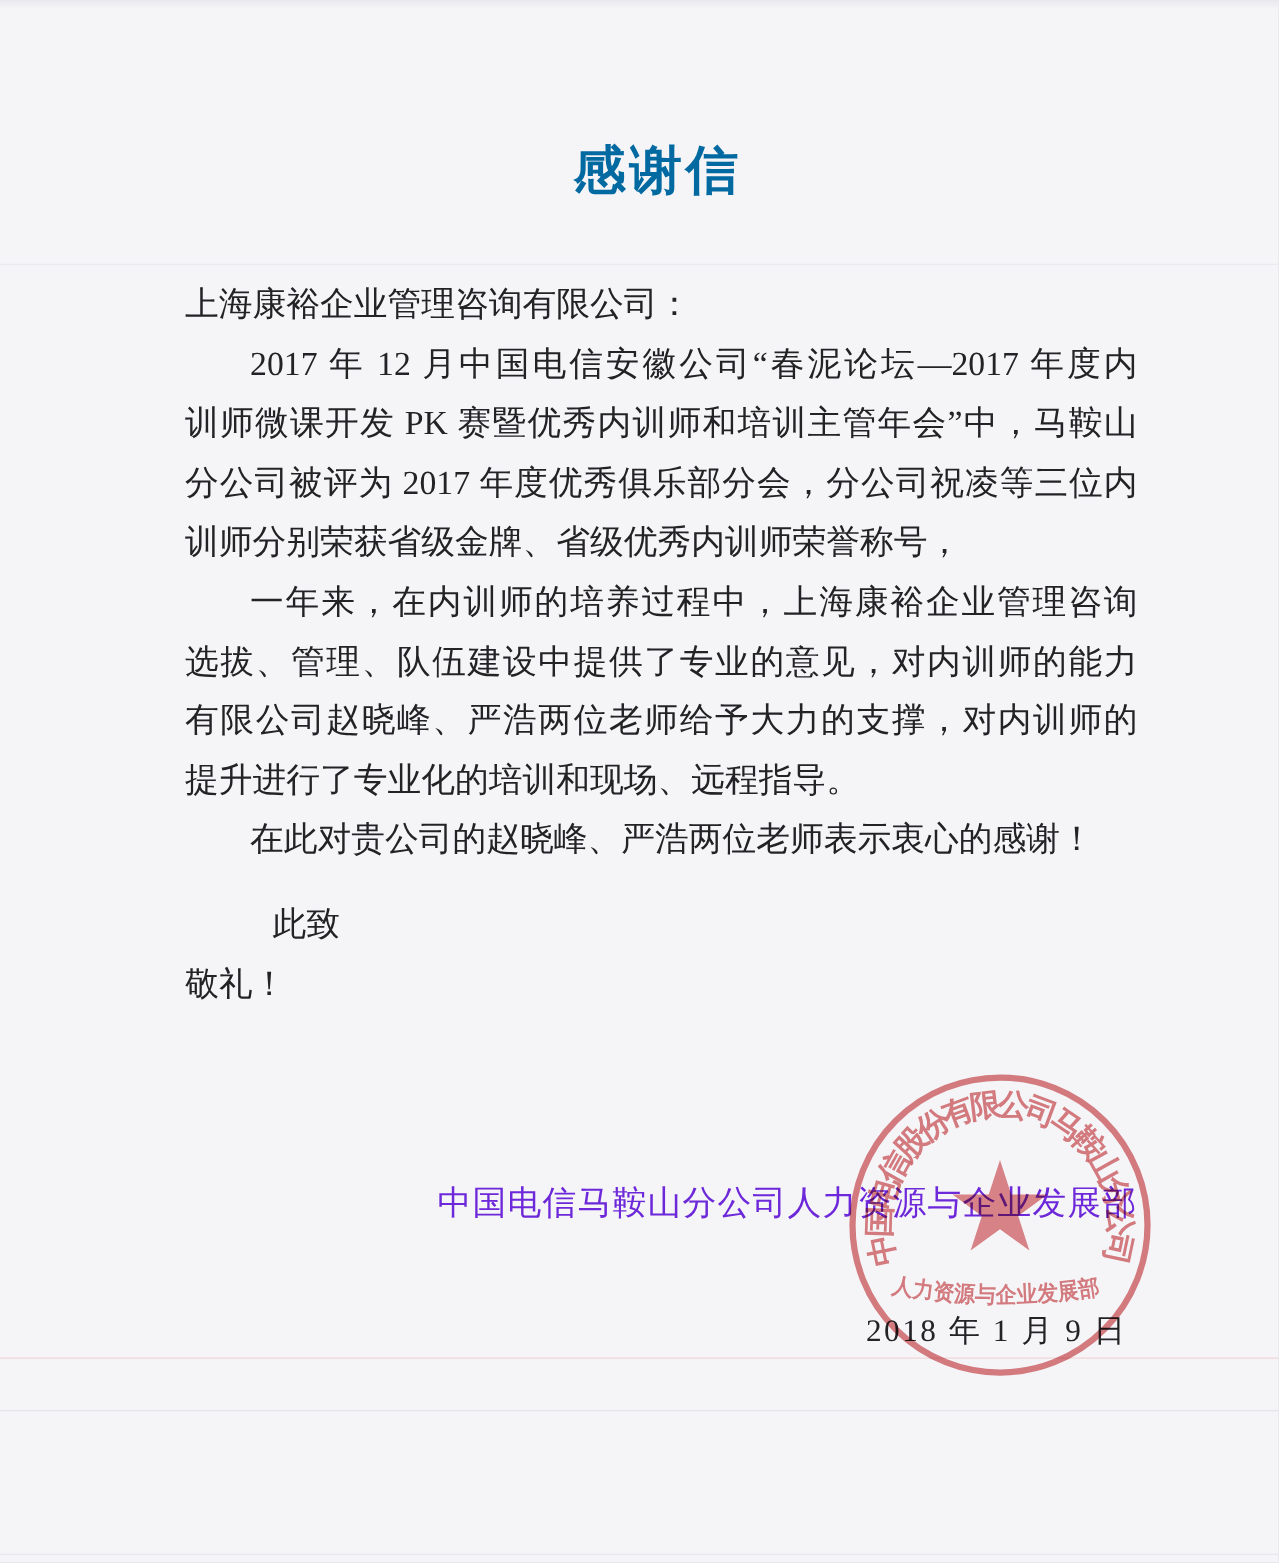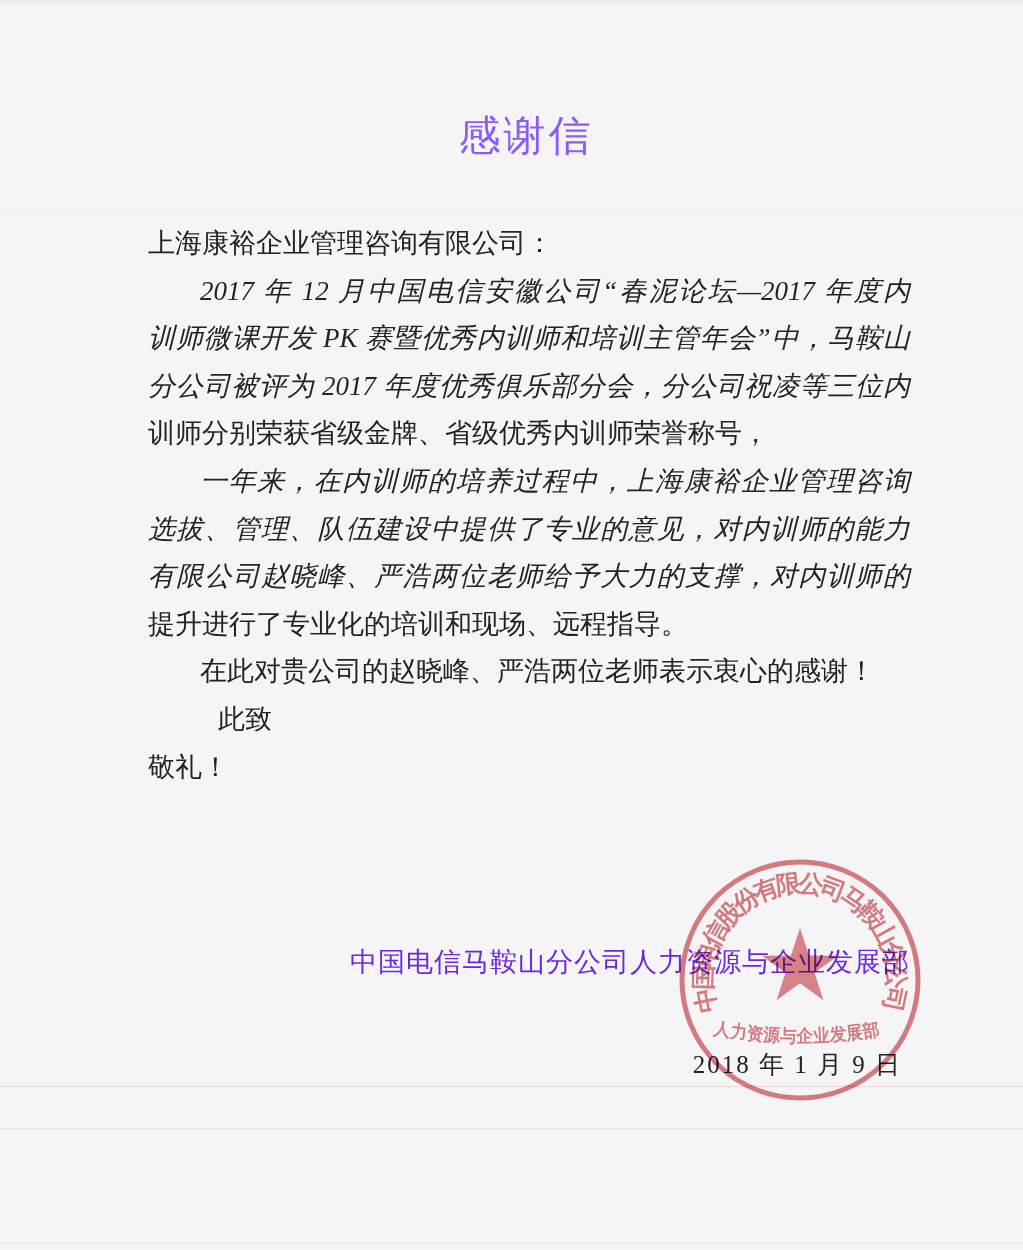--- a/index.html
+++ b/index.html
@@ -19,32 +19,32 @@
   }
   .scan-line { position:absolute; left:0; width:100%; height:1px; pointer-events:none; }
   .scan-line.l1 { top:211px; background:rgba(190,190,205,0.18); }
   .scan-line.l2 { top:1086px; background:rgba(226,150,150,0.30); }
   .scan-line.l3 { top:1128px; background:rgba(175,175,200,0.22); }
   .scan-line.l4 { top:1243px; background:rgba(190,190,205,0.25); }
 
   .title {
     position:absolute; top:108px; left:142px; width:768px;
     text-align:center;
-    font-size:42px; font-weight:normal; letter-spacing:3px;
-    color:#8b5cf6;
+    font-size:42px; font-weight:bold; letter-spacing:3px;
+    color:#0369a1;
   }
   .body-block {
     position:absolute; top:220px; left:148px; width:762px;
     font-size:27px; line-height:47.6px;
     color:#232326;
   }
   .line { white-space:nowrap; }
   .line.indent { text-indent:52px; }
-  .line.indent-big { text-indent:70px; }
-  .line.fill { white-space:normal; text-align:justify; text-align-last:justify;font-style:italic; }
+  .line.indent-big { text-indent:70px;margin-top:20px; }
+  .line.fill { white-space:normal; text-align:justify; text-align-last:justify; }
   .signature {
     position:absolute; top:944px; left:142px; width:768px;
     text-align:right; font-size:27px; letter-spacing:1px; color:#6d28d9;
   }
   .date {
     position:absolute; top:1048px; left:142px; width:760px;
     text-align:right; font-size:25px; letter-spacing:2px; color:#232326;
   }
   .seal {
     position:absolute; left:668px; top:848px; width:264px; height:264px;

